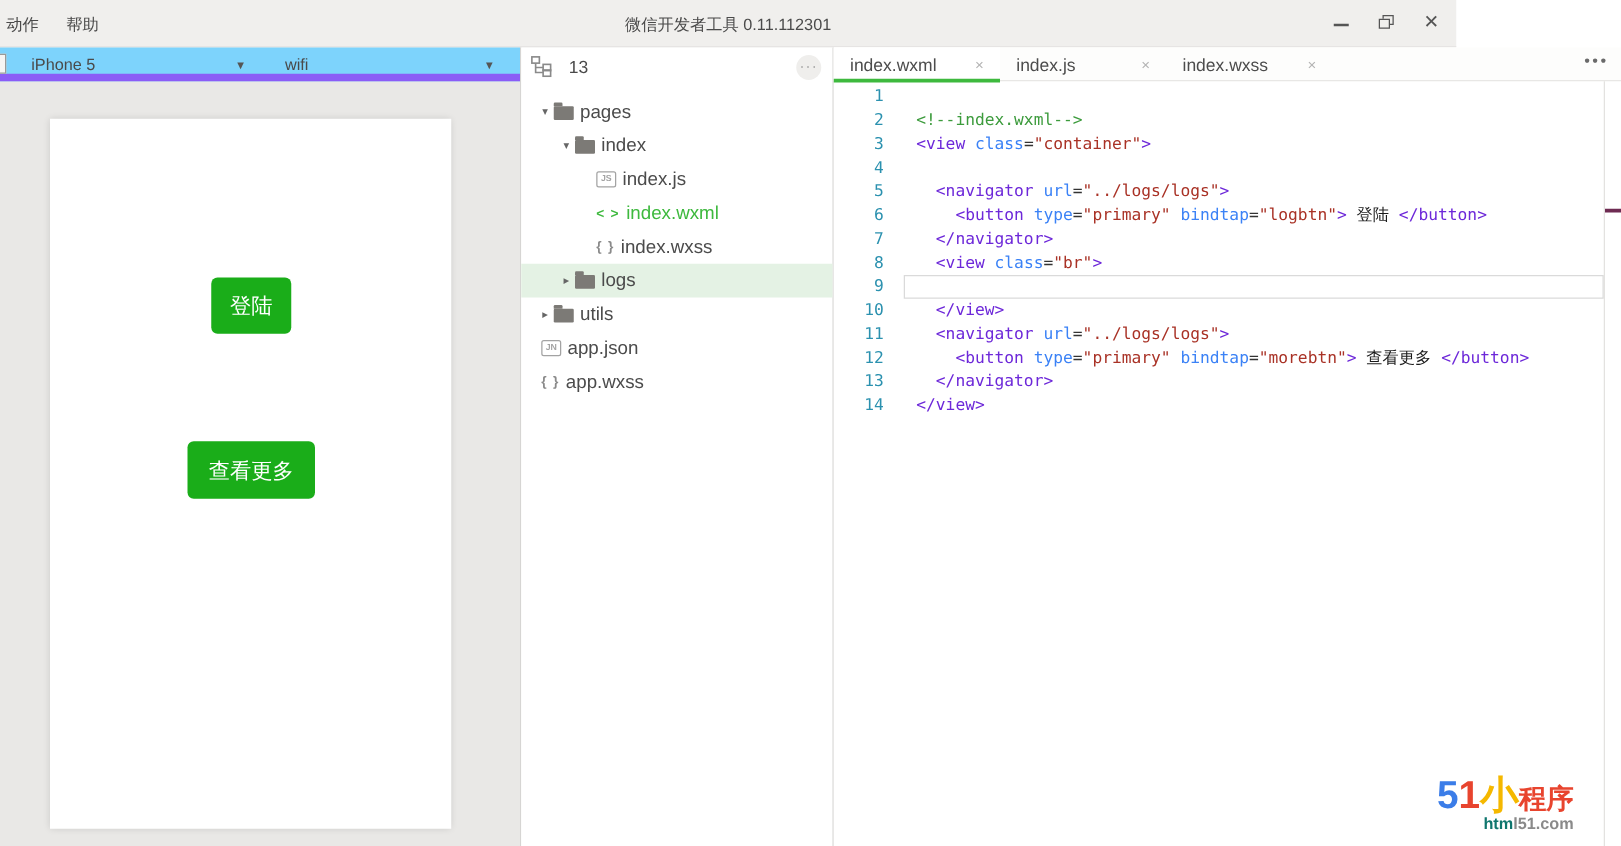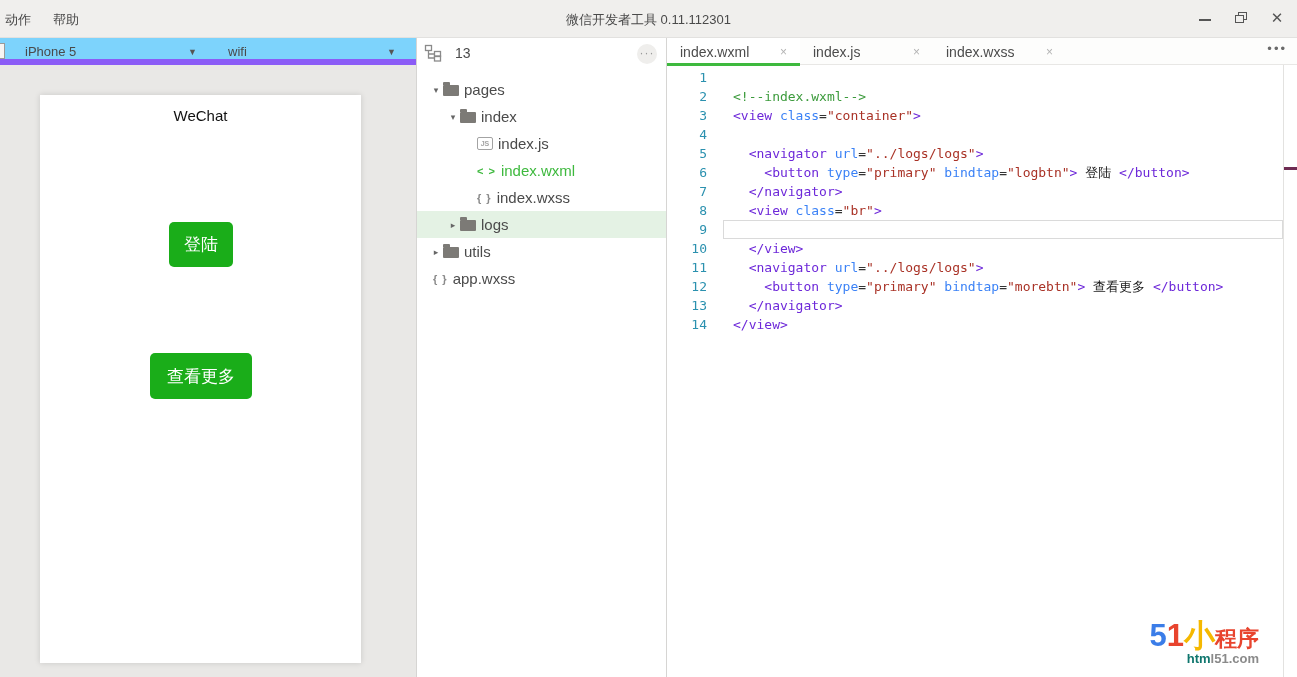--- a/index.html
+++ b/index.html
@@ -1,20 +1,20 @@
 <!DOCTYPE html>
 <html><head>
 <meta charset="utf-8">
 <style>
   * { margin:0; padding:0; box-sizing:border-box; }
   html,body { width:1297px; height:677px; overflow:hidden; }
   body { font-family:"Liberation Sans","DejaVu Sans",sans-serif; background:#fff; position:relative; }
 
   
-  .titlebar { position:absolute; left:0; top:0; width:1297px; height:38px; background:#f0efed; border-bottom:1px solid #e2e1df; }
+  .titlebar { position:absolute; left:0; top:0; width:1165px; height:38px; background:#f0efed; border-bottom:1px solid #e2e1df; }
   .menus { position:absolute; left:5px; top:11px; display:flex; gap:22px; font-size:13px; color:#4a4a4a; }
   .menus span { cursor:default; }
   .win-title { position:absolute; left:0; right:0; top:11px; text-align:center; font-size:13px; color:#4a4a4a; }
   .win-controls { position:absolute; right:12px; top:8px; display:flex; gap:20px; align-items:center; height:20px; }
   .wc { width:16px; height:16px; position:relative; color:#555; }
   .wc-min::after { content:""; position:absolute; left:2px; top:9px; width:12px; height:2px; background:#555; }
   .wc-max .r1 { position:absolute; left:2px; top:5px; width:9px; height:8px; border:1px solid #555; background:#f0efed; }
   .wc-max .r2 { position:absolute; left:5px; top:2px; width:9px; height:8px; border:1px solid #555; }
   .wc-close { font-size:15px; line-height:16px; text-align:center; }
 
@@ -110,21 +110,20 @@
     <div class="dd dd-device">
       <span>iPhone 5</span>
       <span class="caret">▼</span>
     </div>
     <div class="dd dd-net">
       <span>wifi</span>
       <span class="caret">▼</span>
     </div>
   </div>
   <div class="phone">
-    <div class="phone-title">WeChat</div>
     <button class="btn-green btn-login">登陆</button>
     <button class="btn-green btn-more">查看更多</button>
   </div>
 </div>
 
 <div class="tree-col">
   <div class="tree-head">
     <svg class="tree-ico" width="18" height="18" viewBox="0 0 18 18">
       <rect x="1.5" y="1.5" width="6" height="5" fill="none" stroke="#8a8a8a" stroke-width="1.3"></rect>
       <rect x="10.5" y="7.5" width="6" height="5" fill="none" stroke="#8a8a8a" stroke-width="1.3"></rect>
@@ -159,20 +158,24 @@
       </div>
       <div class="tree-row hl" style="padding-left: 29px;">
         <span class="t-arrow">▸</span>
         <span class="i-folder"></span>
         <span class="t-label">logs</span>
       </div>
       <div class="tree-row" style="padding-left: 12px;">
         <span class="t-arrow">▸</span>
         <span class="i-folder"></span>
         <span class="t-label">utils</span>
+      </div>
+      <div class="tree-row" style="padding-left: 16px;">
+        <span class="i-box">JN</span>
+        <span class="t-label">app.json</span>
       </div>
       <div class="tree-row" style="padding-left: 16px;">
         <span class="i-wxss">{ }</span>
         <span class="t-label">app.wxss</span>
       </div>
     </div>
 </div>
 
 <div class="edit-col">
   <div class="tabbar">

